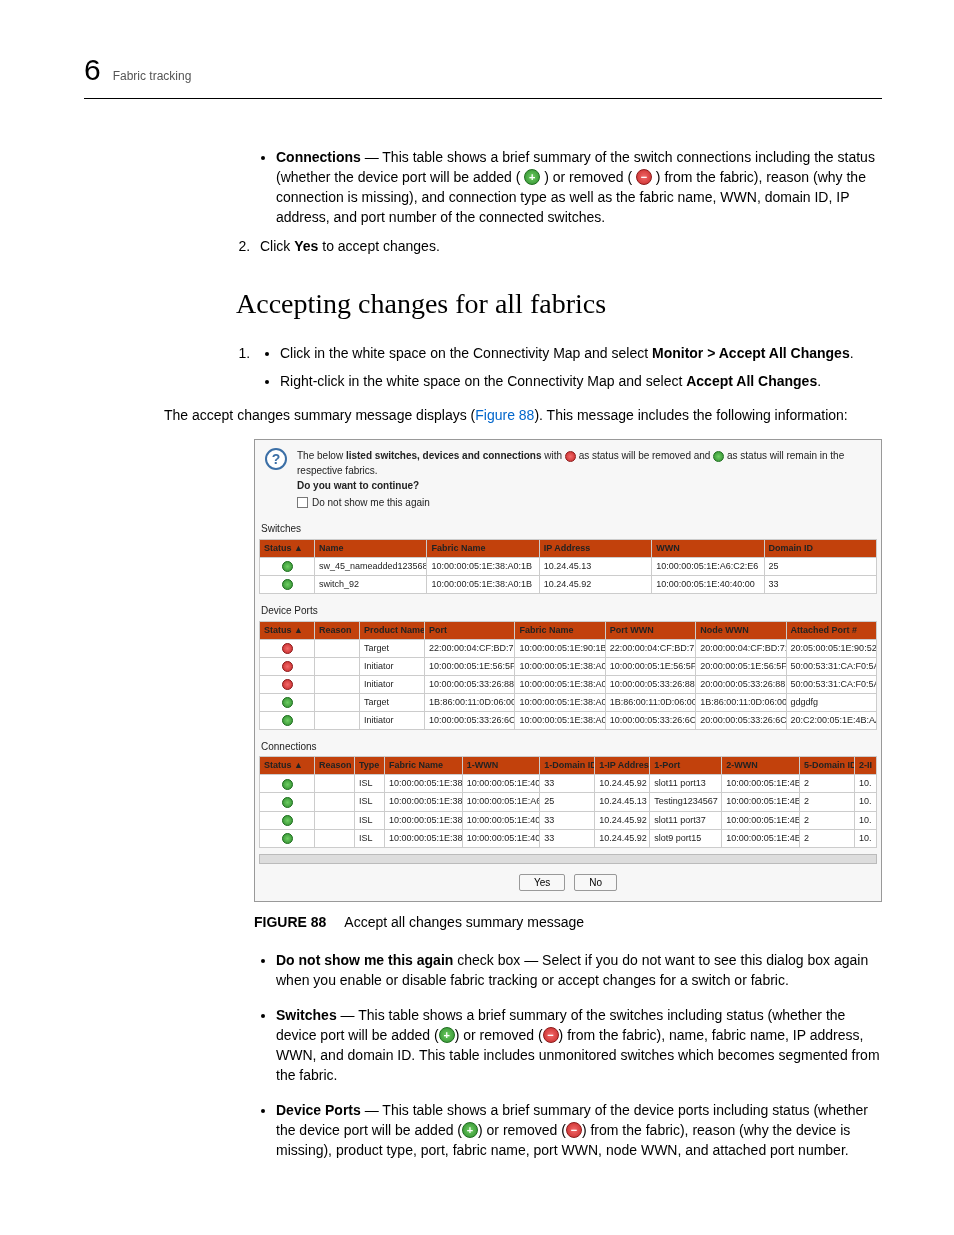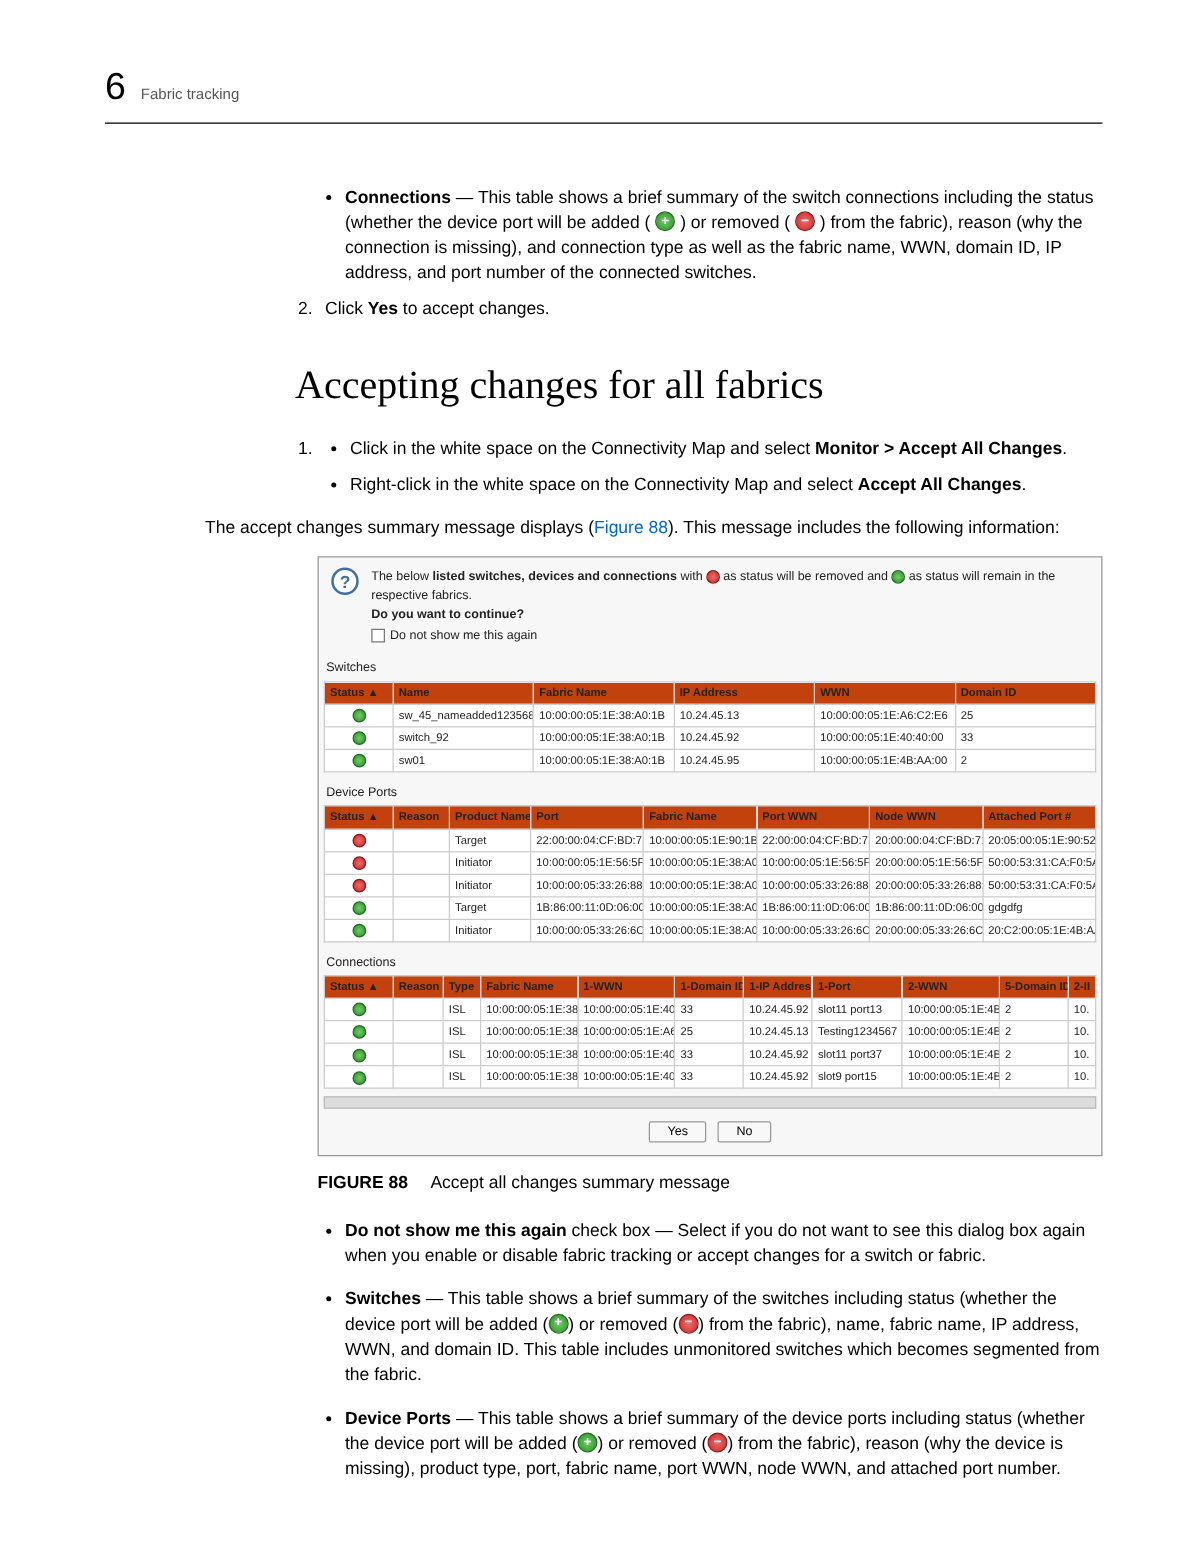--- a/index.html
+++ b/index.html
@@ -29,21 +29,21 @@
     font-size: 12px;
     color: #555;
   }
   ul.bul { list-style: disc; margin-left: 20px; }
   ul.bul > li { margin-bottom: 8px; }
   ol.steps { list-style: decimal; margin-left: 170px; }
   ol.steps > li { margin-bottom: 14px; padding-left: 6px; }
   h2.section {
     font-family: Georgia, 'Times New Roman', serif;
     font-weight: 400;
-    font-size: 32px;
+    font-size: 28px;
     margin: 28px 0 18px 152px;
   }
   .icon-inline {
     display: inline-flex;
     align-items: center;
     justify-content: center;
     width: 16px;
     height: 16px;
     border-radius: 50%;
     vertical-align: middle;
@@ -203,28 +203,20 @@
           <td>25</td>
         </tr>
         <tr>
           <td style="text-align:center"><span class="mini-icon mini-plus"></span></td>
           <td>switch_92</td>
           <td>10:00:00:05:1E:38:A0:1B</td>
           <td>10.24.45.92</td>
           <td>10:00:00:05:1E:40:40:00</td>
           <td>33</td>
         </tr>
-        <tr>
-          <td style="text-align:center"><span class="mini-icon mini-plus"></span></td>
-          <td>sw01</td>
-          <td>10:00:00:05:1E:38:A0:1B</td>
-          <td>10.24.45.95</td>
-          <td>10:00:00:05:1E:4B:AA:00</td>
-          <td>2</td>
-        </tr>
       </tbody>
     </table>
 
   <div class="sec-label">Device Ports</div>
   <table class="tbl" id="tbl-devices">
     <colgroup>
         <col class="status-col">
         <col style="width:45px">
         <col style="width:65px">
         <col>

